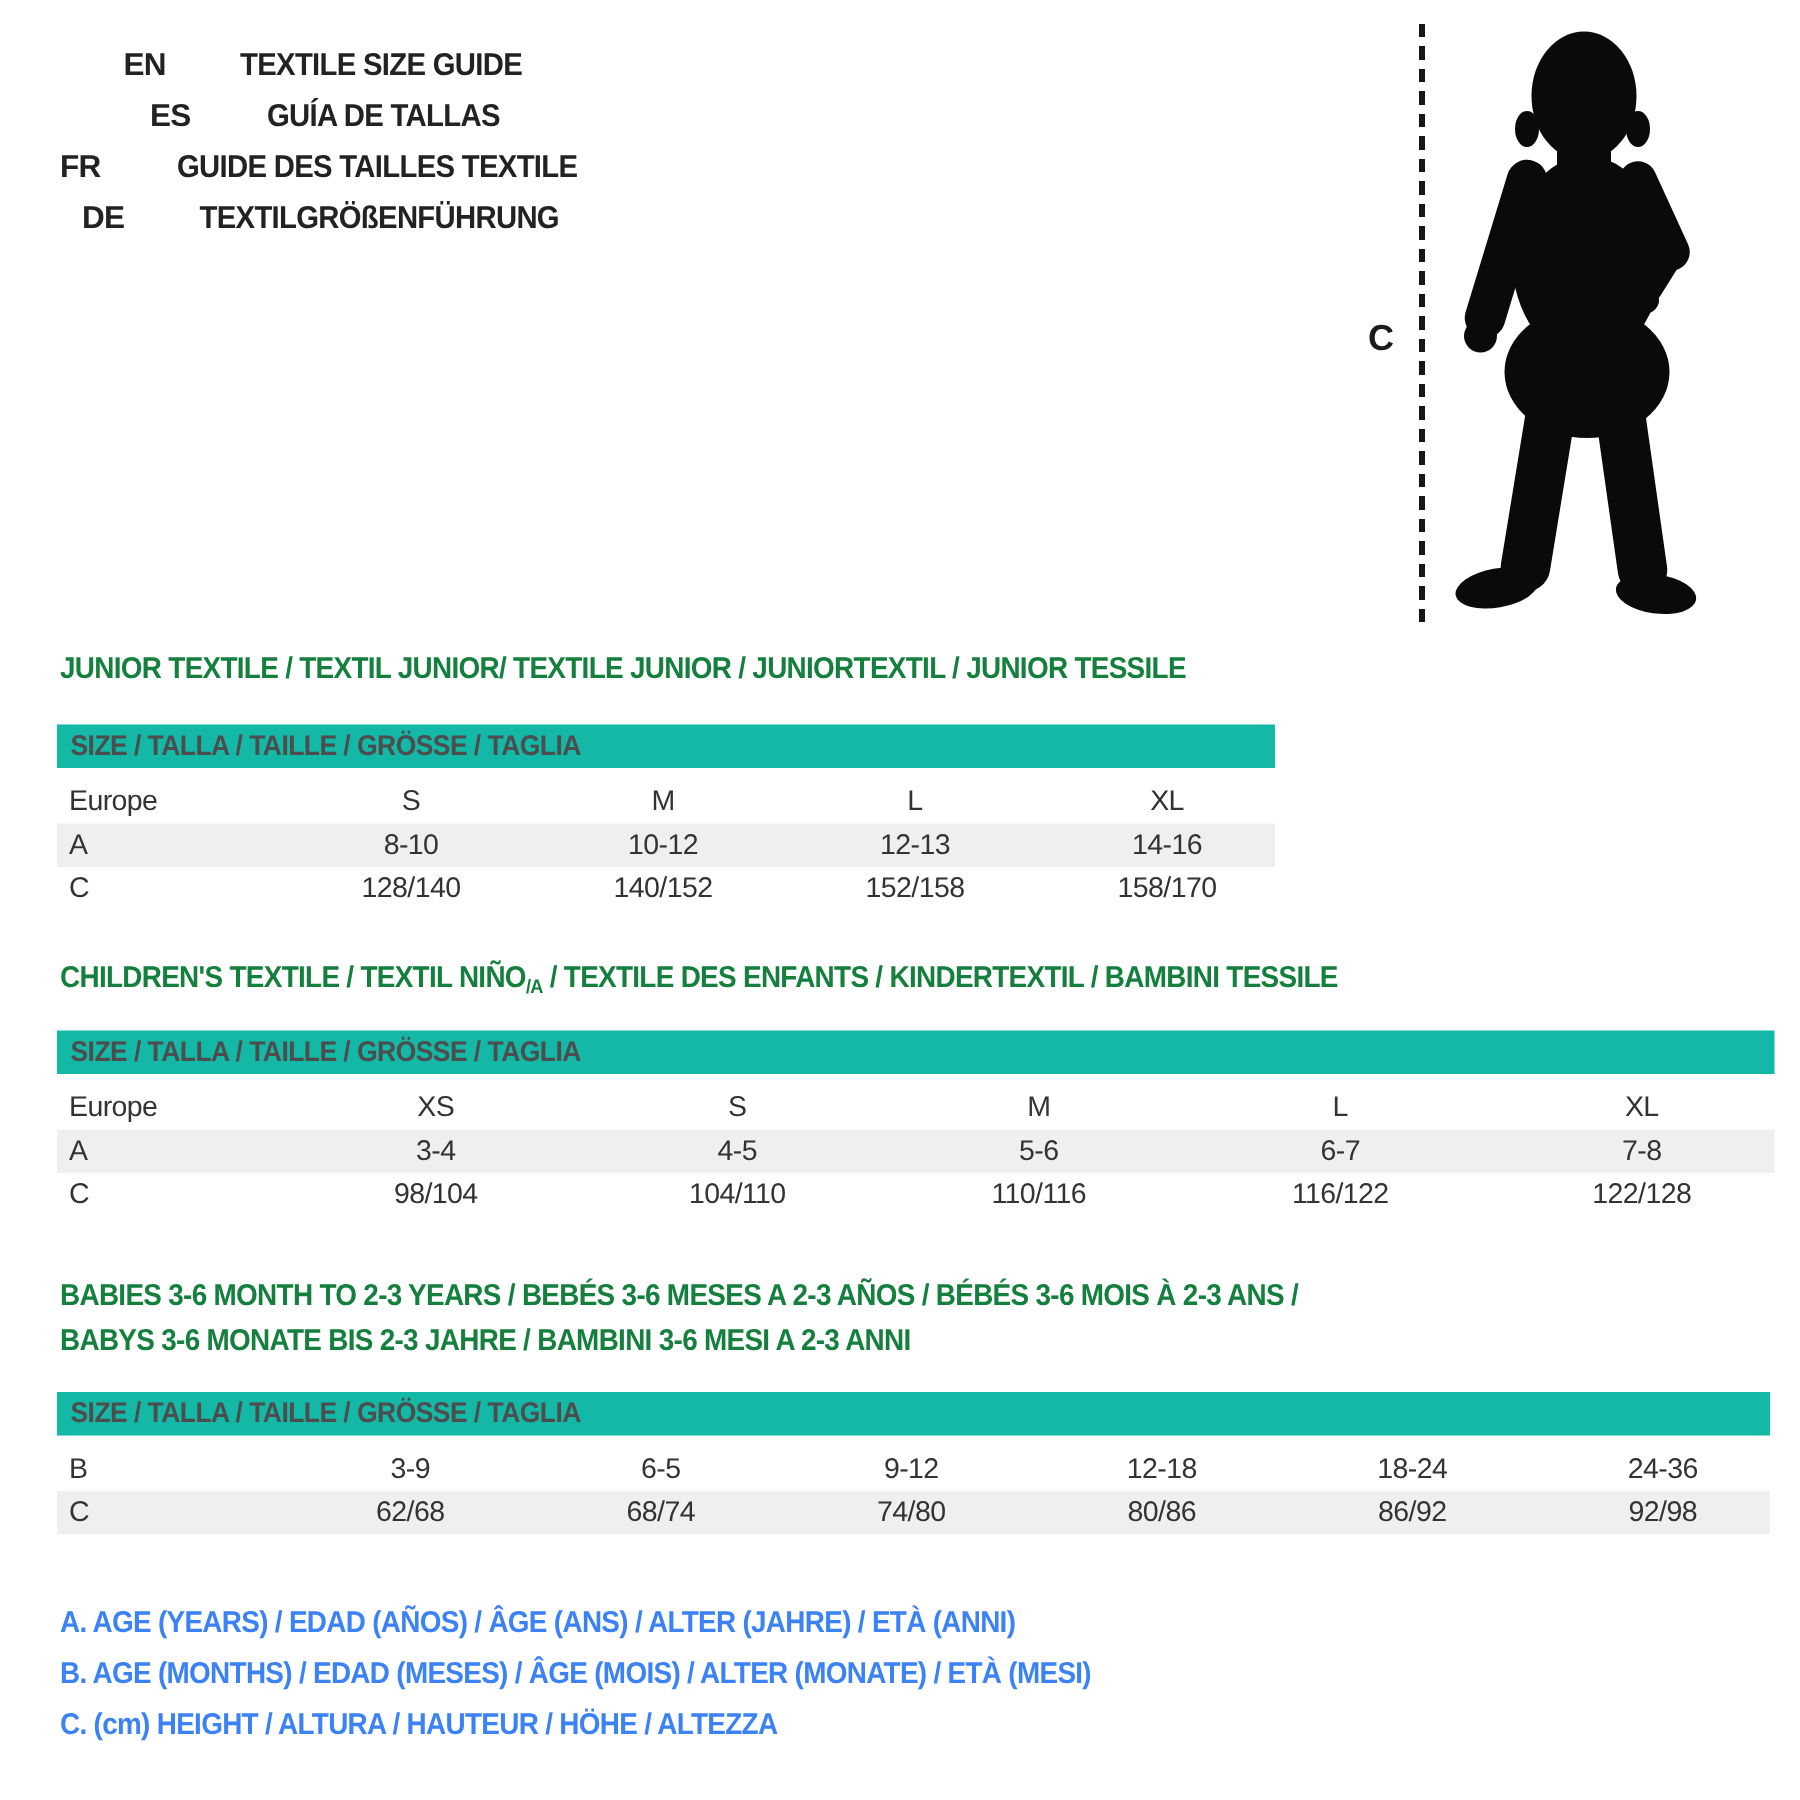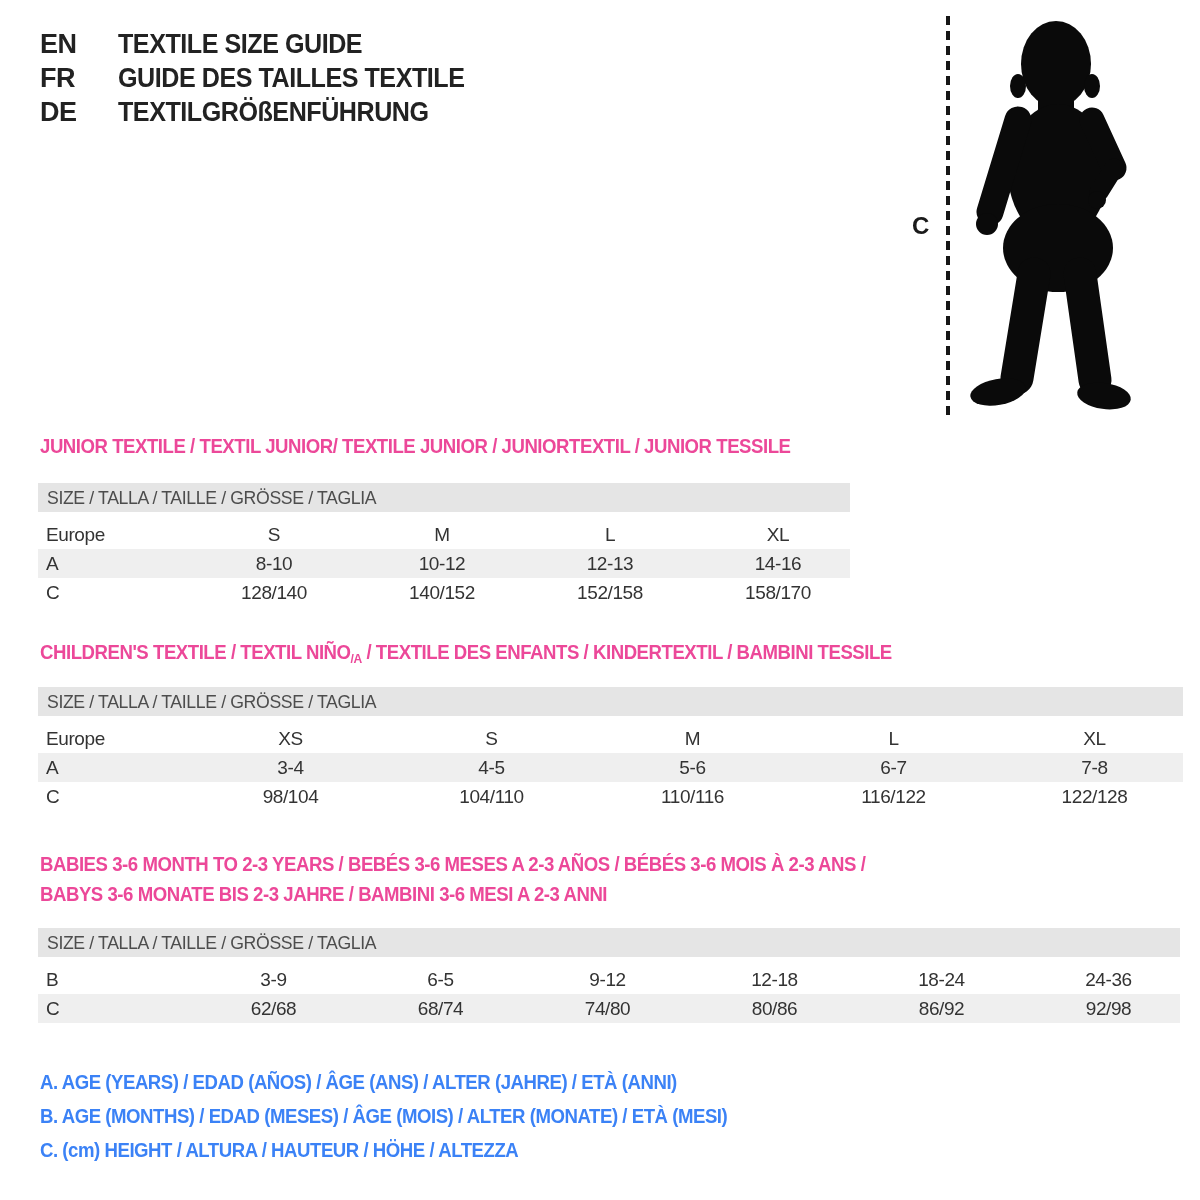--- a/index.html
+++ b/index.html
@@ -6,54 +6,58 @@
   body{
     width:1200px;height:1200px;background:#ffffff;
     font-family:"Liberation Sans", sans-serif;color:#2e2e2e;
     position:relative;overflow:hidden;
   }
   .cond{display:inline-block;transform:scaleX(0.93);transform-origin:0 50%;white-space:nowrap;}
 
   
   .lang-block{position:absolute;left:40px;top:27px;}
   .lang-row{display:flex;height:34px;align-items:center;
-    font-weight:700;font-size:27px;letter-spacing:-0.5px;color:#222;}
+    font-weight:700;font-size:21px;letter-spacing:-0.5px;color:#222;justify-content:center;}
   .lang-code{width:78px;flex:0 0 78px;}
 
   
   .measure-line{position:absolute;left:946px;top:16px;width:4px;height:402px;
     background:repeating-linear-gradient(to bottom,#161616 0 9px,transparent 9px 15px);}
   .measure-label{position:absolute;left:912px;top:212px;font-weight:700;font-size:24px;color:#1a1a1a;}
   .toddler{position:absolute;left:968px;top:16px;width:166px;height:402px;}
 
   
   .heading{position:absolute;left:40px;font-weight:700;font-size:20px;
-    letter-spacing:-0.5px;color:#ec4899;white-space:nowrap;}
+    letter-spacing:-0.5px;color:#15803d;white-space:nowrap;}
   .heading .sub{font-size:13px;position:relative;top:4px;}
 
   
   .size-table{position:absolute;left:38px;}
-  .size-bar{height:29px;background:#e5e5e5;color:#4d4d4d;display:flex;align-items:center;
-    padding-left:9px;font-weight:400;font-size:19px;letter-spacing:-0.4px;margin-bottom:8px;}
+  .size-bar{height:29px;background:#14b8a6;color:#4d4d4d;display:flex;align-items:center;
+    padding-left:9px;font-weight:700;font-size:19px;letter-spacing:-0.4px;margin-bottom:8px;}
   .trow{display:flex;height:29px;align-items:center;font-size:19px;letter-spacing:-0.4px;color:#333;gap:24px;}
   .trow.shaded{background:#efefef;}
   .tlabel{flex:0 0 132px;padding-left:8px;}
   .tcell{flex:1;text-align:center;}
 
   
   .legend-line{position:absolute;left:40px;font-weight:700;font-size:20px;
     letter-spacing:-0.5px;color:#3b82f6;white-space:nowrap;}
 </style>
 </head>
 <body>
 
 <div class="lang-block">
   <div class="lang-row">
     <span class="lang-code">EN</span>
     <span class="cond">TEXTILE SIZE GUIDE</span>
+  </div>
+  <div class="lang-row">
+    <span class="lang-code">ES</span>
+    <span class="cond">GUÍA DE TALLAS</span>
   </div>
   <div class="lang-row">
     <span class="lang-code">FR</span>
     <span class="cond">GUIDE DES TAILLES TEXTILE</span>
   </div>
   <div class="lang-row">
     <span class="lang-code">DE</span>
     <span class="cond">TEXTILGRÖßENFÜHRUNG</span>
   </div>
 </div>

